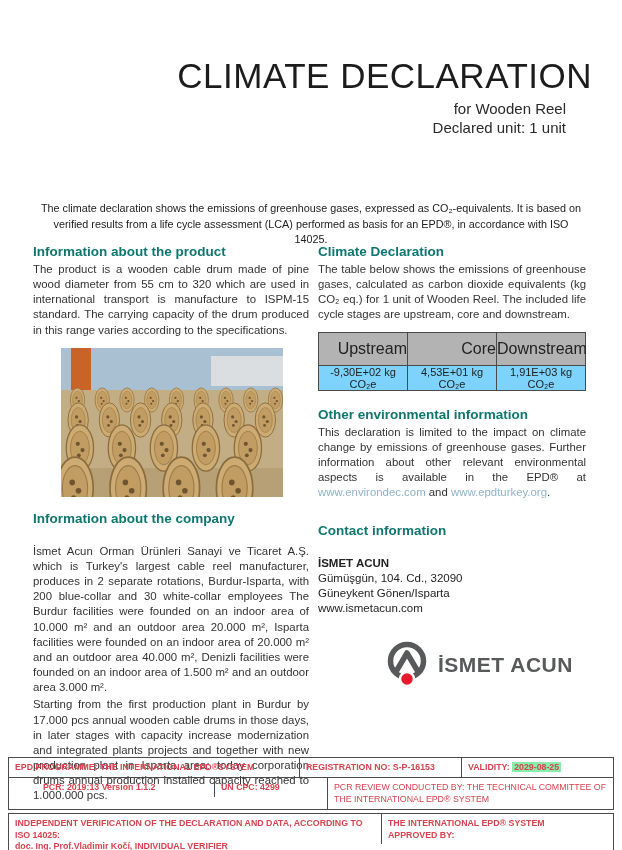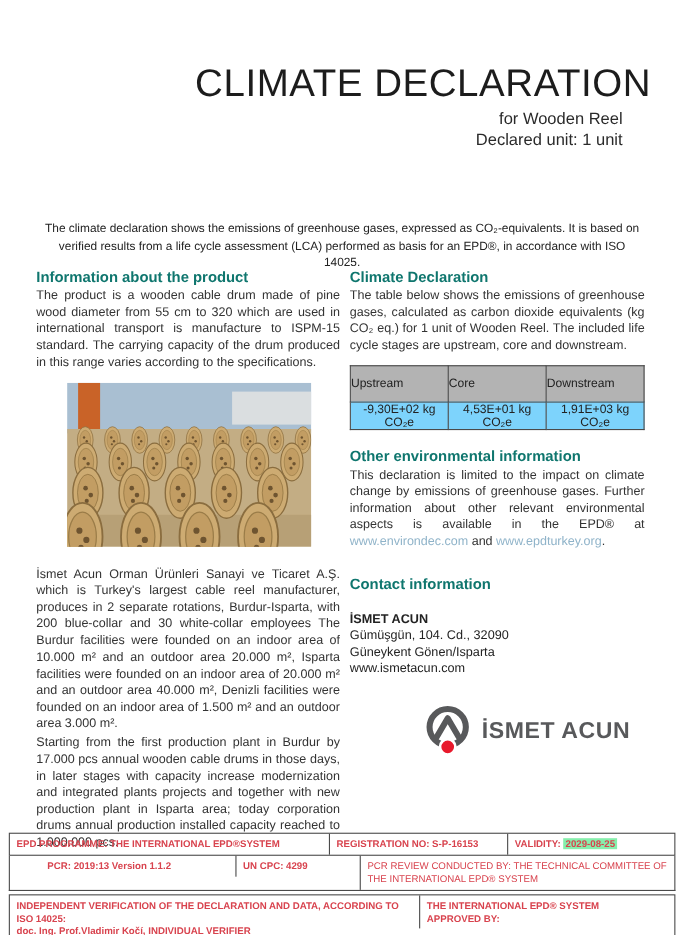--- a/index.html
+++ b/index.html
@@ -43,22 +43,22 @@
   .company-p1 { margin-top: 18px; }
   .company-p2 { margin-top: 2px; }
 
   .climate-table {
     margin-top: 9px; width: 268px;
     border: 1px solid #4a4a4a; border-collapse: collapse;
     table-layout: fixed;
   }
   .climate-table th {
     background: #b3b3b3; border: 1px solid #4a4a4a;
-    height: 33px; font-size: 11px; font-weight: 400; color: #222;
-    vertical-align: middle; text-align: left; margin-top: 28px;
+    height: 33px; font-size: 16px; font-weight: 400; color: #222;
+    vertical-align: middle; text-align: right; margin-top: 28px;
   }
   .climate-table td {
     border: 1px solid #4a4a4a; height: 22px;
     font-size: 11px; text-align: center; color: #222; background: #7dd3fc;
   }
   .other-head { margin-top: 16px; }
   .link { color: #8fb3c9; text-decoration: none; cursor: pointer; }
   .contact-head { margin-top: 23px; }
   .contact-block { margin-top: 18px; font-size: 11.5px; line-height: 1.3; color: #222; }
   .contact-name { font-weight: 700; }
@@ -150,20 +150,21 @@
       </g>
 
     <g transform="translate(0,140) scale(1.4)">
         <use href="#reel" x="10" y="0"></use>
         <use href="#reel" x="48" y="0"></use>
         <use href="#reel" x="86" y="0"></use>
         <use href="#reel" x="124" y="0"></use>
       </g>
   </svg>
 
+  <h2 class="sec company-head">Information about the company</h2>
   <p class="body company-p1">İsmet Acun Orman Ürünleri Sanayi ve Ticaret A.Ş. which is Turkey's largest cable reel manufacturer, produces in 2 separate rotations, Burdur-Isparta, with 200 blue-collar and 30 white-collar employees The Burdur facilities were founded on an indoor area of 10.000 m² and an outdoor area 20.000 m², Isparta facilities were founded on an indoor area of 20.000 m² and an outdoor area 40.000 m², Denizli facilities were founded on an indoor area of 1.500 m² and an outdoor area 3.000 m².</p>
   <p class="body company-p2">Starting from the first production plant in Burdur by 17.000 pcs annual wooden cable drums in those days, in later stages with capacity increase modernization and integrated plants projects and together with new production plant in Isparta area; today corporation drums annual production installed capacity reached to 1.000.000 pcs.</p>
 </div>
 
 <div class="col col-right">
   <h2 class="sec">Climate Declaration</h2>
   <p class="body">The table below shows the emissions of greenhouse gases, calculated as carbon dioxide equivalents (kg CO₂ eq.) for 1 unit of Wooden Reel. The included life cycle stages are upstream, core and downstream.</p>
 
   <table class="climate-table">
     <tbody>

